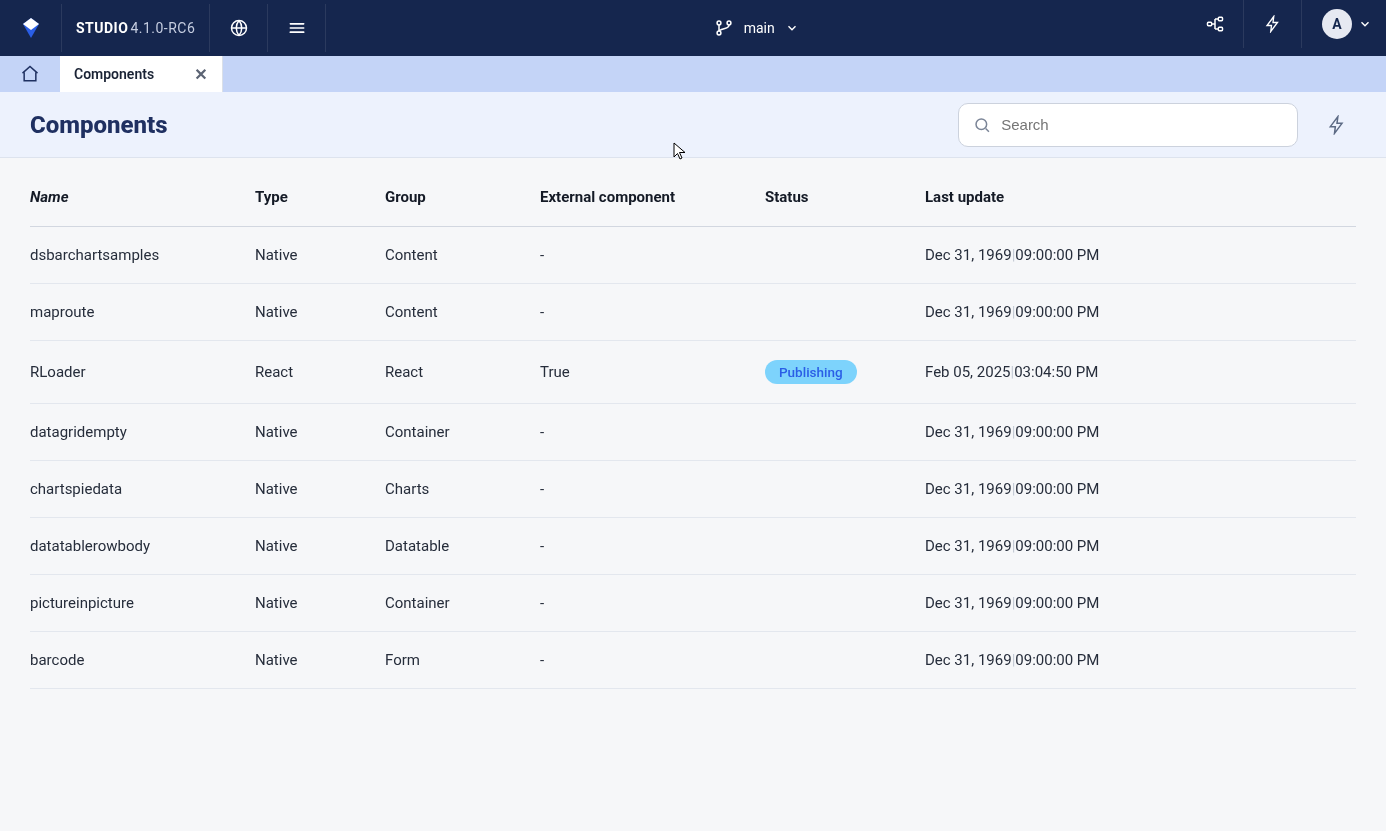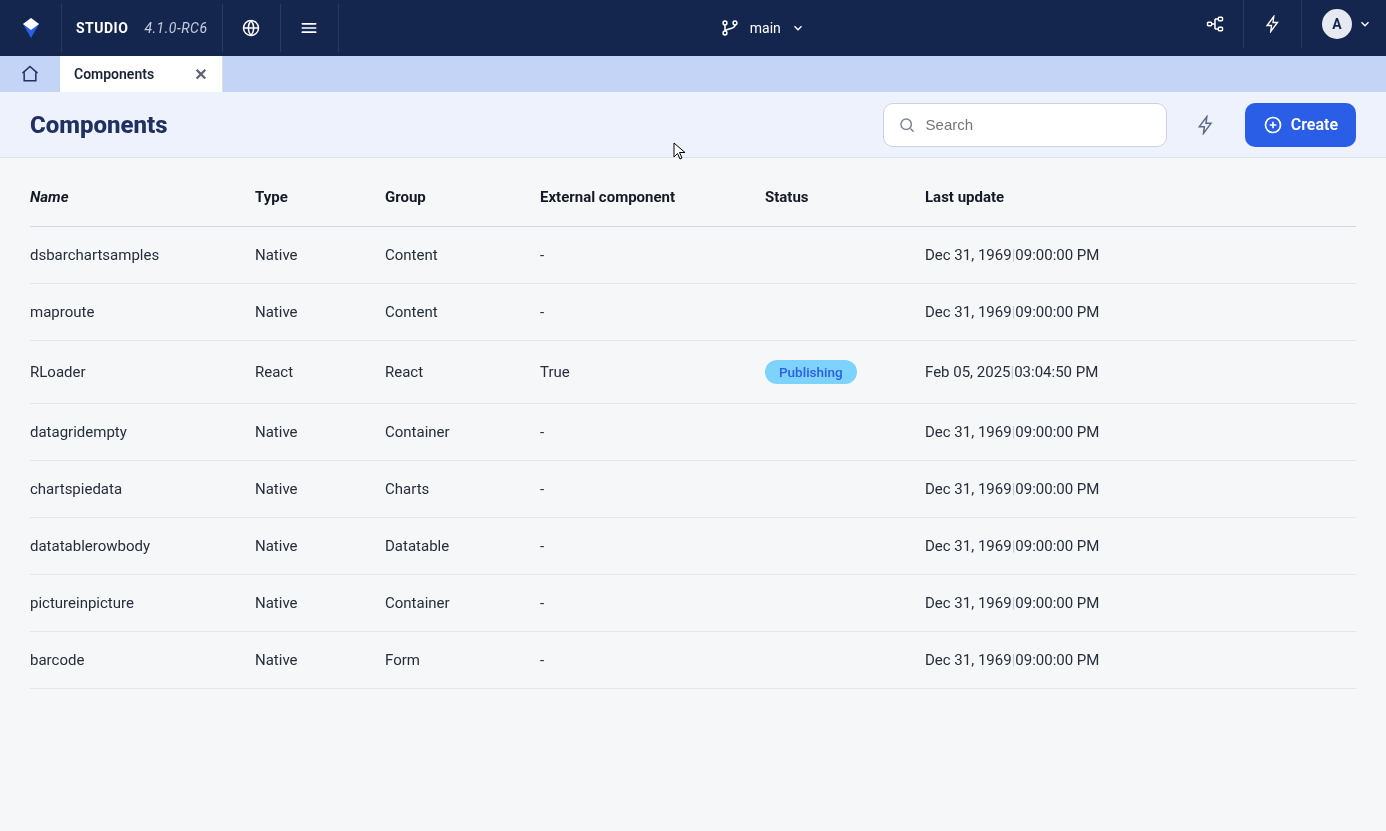--- a/index.html
+++ b/index.html
@@ -3,21 +3,21 @@
   <meta charset="utf-8">
   <style>
     * { margin:0; padding:0; box-sizing:border-box; }
     body { font-family: -apple-system, BlinkMacSystemFont, "Segoe UI", Roboto, Arial, sans-serif; width:1386px; height:831px; overflow:hidden; background:#f6f7f9; color:#1a2335; }
 
     
     .topbar { height:56px; background:#15264e; display:flex; align-items:center; color:#fff; font-size:14px; }
     .topbar .cell { height:48px; display:flex; align-items:center; justify-content:center; border-right:1px solid #2b3a5e; }
     .logo-cell { width:62px; }
     .name-cell { padding:0 14px; font-weight:700; letter-spacing:.5px; }
-    .name-cell .version { font-weight:400; margin-left:16px; color:#c5cde0;font-style:italic; }
+    .name-cell .version { font-weight:400; margin-left:2px; color:#c5cde0; }
     .icon-cell { width:58px; cursor:pointer; }
     .center-gap { flex:1; display:flex; justify-content:center; align-items:center; gap:16px; }
     .pill { height:40px; background:#bec9f0; color:#334166; border-radius:8px; display:flex; align-items:center; padding:0 18px 0 8px; gap:10px; font-weight:500; border:1px solid #a3b2e8; }
     .pill .ring { width:28px;height:28px;border-radius:50%;border:2px solid #7b61ff; position:relative; }
     .pill .ring::after { content:''; position:absolute; top:5px; left:11px; width:4px; height:4px; border-top:2px solid #7b61ff; border-right:2px solid #7b61ff; transform:rotate(45deg); }
     .branch { display:flex; align-items:center; gap:10px; color:#fff; cursor:pointer; padding:0 6px; }
     .right-icons { display:flex; height:56px; }
     .right-icons .cell:last-child { border-right:none; }
     .avatar { width:30px;height:30px;border-radius:50%;background:#e6e9f2;color:#15264e;display:flex;align-items:center;justify-content:center;font-weight:700;font-size:14px; }
     .avatar-cell { display:flex; align-items:center; gap:6px; padding:0 14px 0 20px; }
@@ -25,21 +25,21 @@
     
     .tabstrip { height:36px; background:#c4d4f7; display:flex; align-items:stretch; }
     .home-btn { width:60px; display:flex; align-items:center; justify-content:center; cursor:pointer; }
     .tab { background:#fff; display:flex; align-items:center; padding:0 14px; gap:40px; font-size:14px; font-weight:600; color:#1a2335; border-right:1px solid #dbe0e8; }
     .tab .x { color:#5c6474; cursor:pointer; font-size:16px; }
 
     
     .page-head { height:66px; background:#edf2fd; display:flex; align-items:center; padding:0 30px; border-bottom:1px solid #dde3ee; gap:20px; }
     .page-head h1 { font-size:24px; font-weight:800; color:#1f3061; }
     .head-spacer { flex:1; }
-    .search { width:284px; height:44px; background:#fff; border:1px solid #ccd2dd; border-radius:10px; display:flex; align-items:center; padding:0 14px; gap:10px; color:#6a7486; }
+    .search { width:340px; height:44px; background:#fff; border:1px solid #ccd2dd; border-radius:10px; display:flex; align-items:center; padding:0 14px; gap:10px; color:#6a7486; }
     .search input { border:none; outline:none; font-size:15px; width:100%; background:transparent; color:#1a2335; }
     .bolt-btn { width:38px;height:38px;display:flex;align-items:center;justify-content:center;cursor:pointer;color:#5c6a84; }
     .create-btn { background:#2a5ee6; color:#fff; height:44px; border-radius:10px; display:flex; align-items:center; gap:8px; padding:0 18px; font-weight:600; font-size:16px; cursor:pointer; }
 
     
     .table-wrap { padding:18px 30px 0; }
     table { width:100%; border-collapse:collapse; }
     thead th { text-align:left; font-weight:700; font-size:15px; color:#141a26; padding:12px 0 20px; border-bottom:1px solid #d2d7e0; }
     tbody td { padding:19px 0; border-bottom:1px solid #e3e7ee; font-size:15px; color:#262d3b; vertical-align:middle; }
     tbody tr { cursor:pointer; }
@@ -135,27 +135,20 @@
     <svg width="20" height="20" viewBox="0 0 24 24" fill="none" stroke="#7b8597" stroke-width="2">
         <circle cx="11" cy="11" r="7"></circle>
         <path d="M21 21l-4.3-4.3"></path>
       </svg>
     <input placeholder="Search" style="">
   </div>
   <div class="bolt-btn">
     <svg width="20" height="20" viewBox="0 0 24 24" fill="none" stroke="#5c6a84" stroke-width="1.8">
         <path d="M13 2 L4 14h6l-1 8 9-12h-6l1-8z"></path>
       </svg>
-  </div>
-  <div class="create-btn">
-    <svg width="20" height="20" viewBox="0 0 24 24" fill="none" stroke="#fff" stroke-width="2">
-        <circle cx="12" cy="12" r="9"></circle>
-        <path d="M12 8v8M8 12h8"></path>
-      </svg>
-    <span>Create</span>
   </div>
 </div>
 
 <div class="table-wrap">
   <table>
     <thead>
       <tr>
         <th class="col-name">Name</th>
         <th class="col-type">Type</th>
         <th class="col-group">Group</th>

